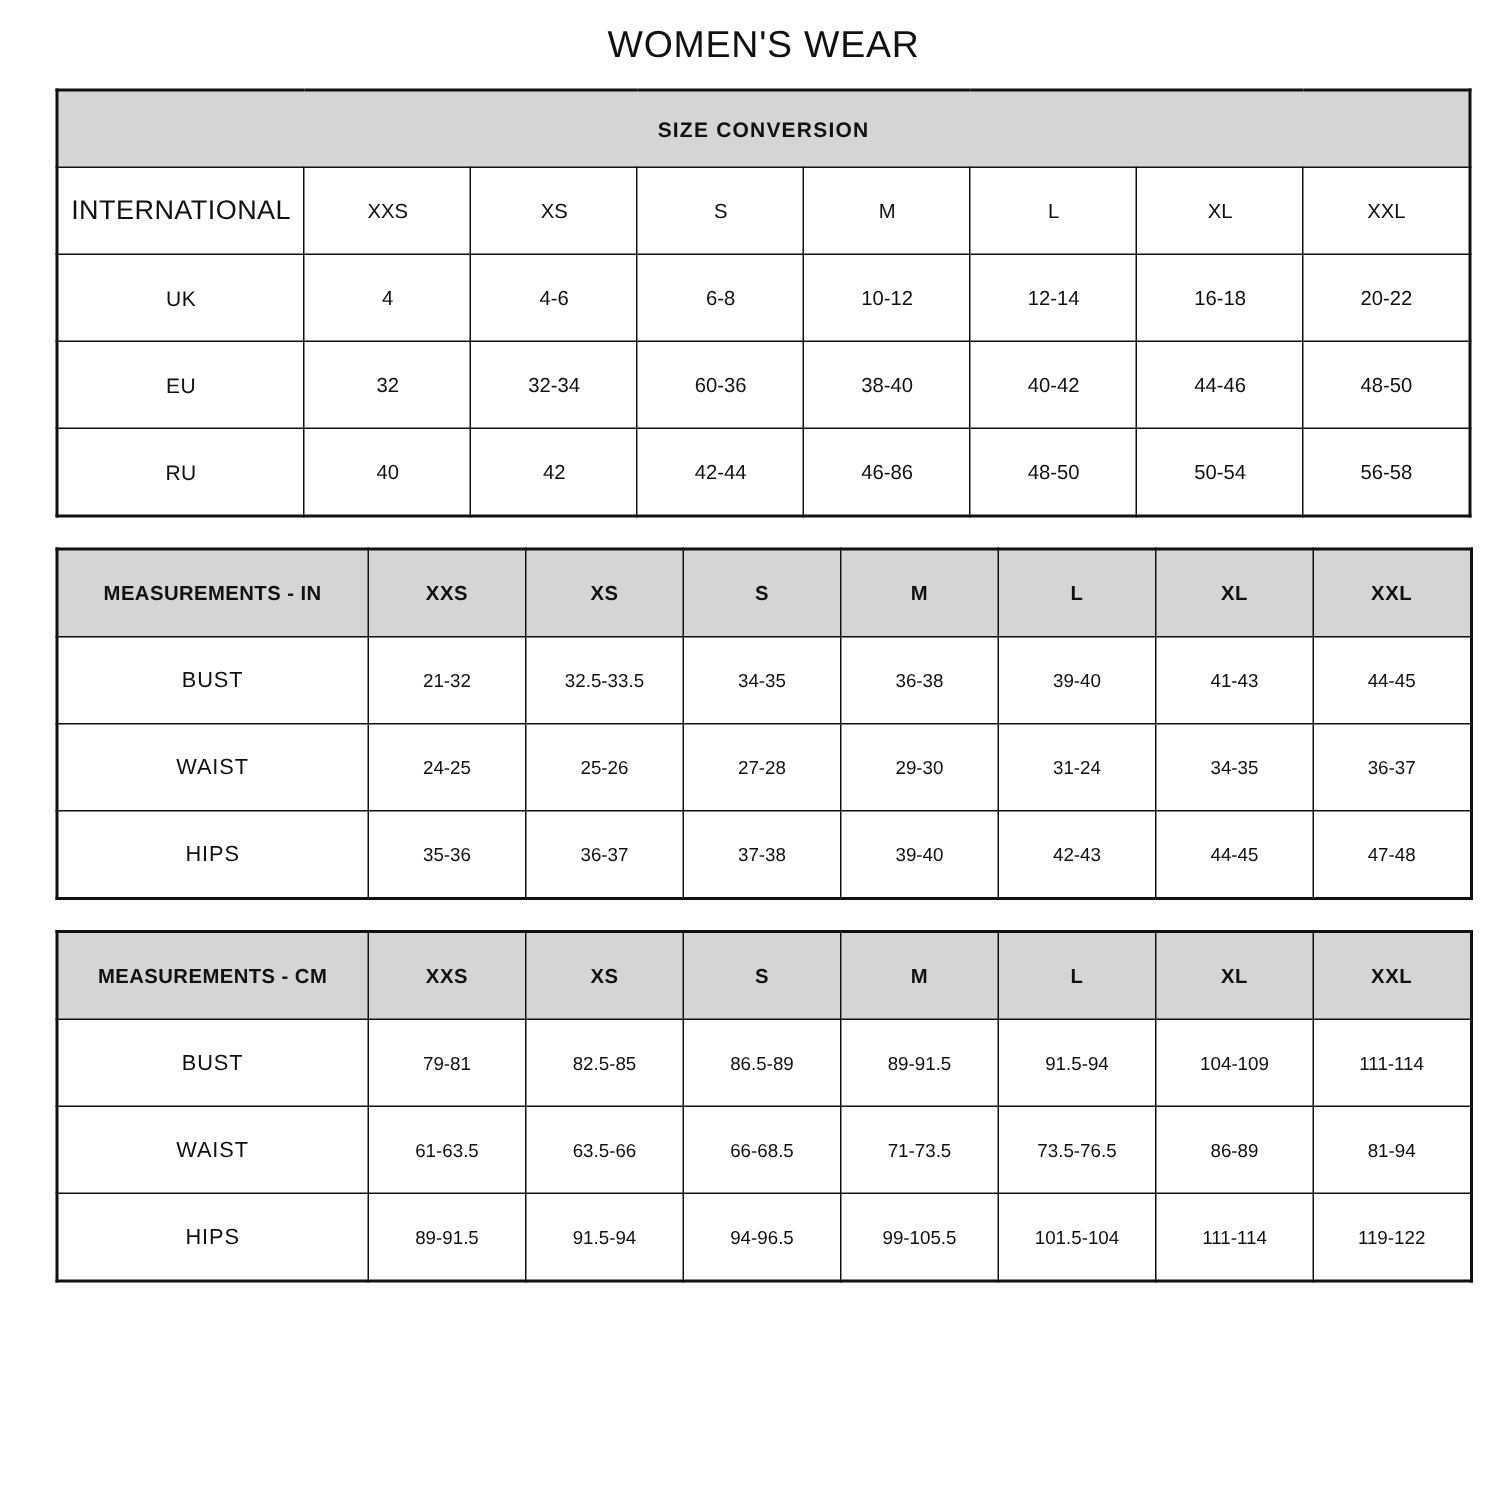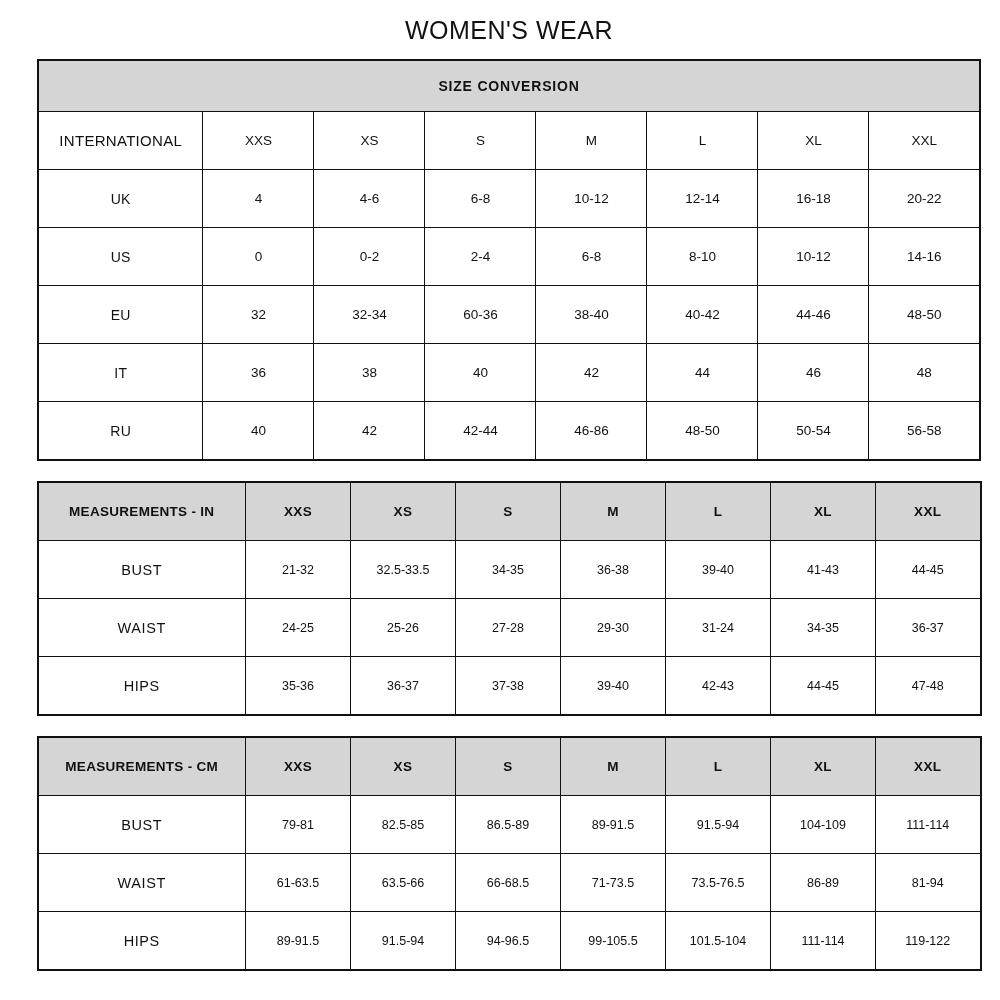--- a/index.html
+++ b/index.html
@@ -62,21 +62,21 @@
     font-weight: bold;
     font-size: 13.5px;
     letter-spacing: 0.4px;
     height: 55px;
   }
   .row-label {
     font-size: 14px;
     letter-spacing: 0.3px;
   }
   .row-label-first {
-    font-size: 15px;
+    font-size: 18px;
     letter-spacing: 0.3px;
   }
   .meas-label {
     background: #d5d5d5;
     font-weight: bold;
     font-size: 13.5px;
     letter-spacing: 0.3px;
   }
   .meas-row-label {
     font-size: 14.5px;
@@ -128,50 +128,30 @@
         <td class="row-label">UK</td>
         <td>4</td>
         <td>4-6</td>
         <td>6-8</td>
         <td>10-12</td>
         <td>12-14</td>
         <td>16-18</td>
         <td>20-22</td>
       </tr>
       <tr>
-        <td class="row-label">US</td>
-        <td>0</td>
-        <td>0-2</td>
-        <td>2-4</td>
-        <td>6-8</td>
-        <td>8-10</td>
-        <td>10-12</td>
-        <td>14-16</td>
-      </tr>
-      <tr>
         <td class="row-label">EU</td>
         <td>32</td>
         <td>32-34</td>
         <td>60-36</td>
         <td>38-40</td>
         <td>40-42</td>
         <td>44-46</td>
         <td>48-50</td>
       </tr>
       <tr>
-        <td class="row-label">IT</td>
-        <td>36</td>
-        <td>38</td>
-        <td>40</td>
-        <td>42</td>
-        <td>44</td>
-        <td>46</td>
-        <td>48</td>
-      </tr>
-      <tr>
         <td class="row-label">RU</td>
         <td>40</td>
         <td>42</td>
         <td>42-44</td>
         <td>46-86</td>
         <td>48-50</td>
         <td>50-54</td>
         <td>56-58</td>
       </tr>
     </tbody>

